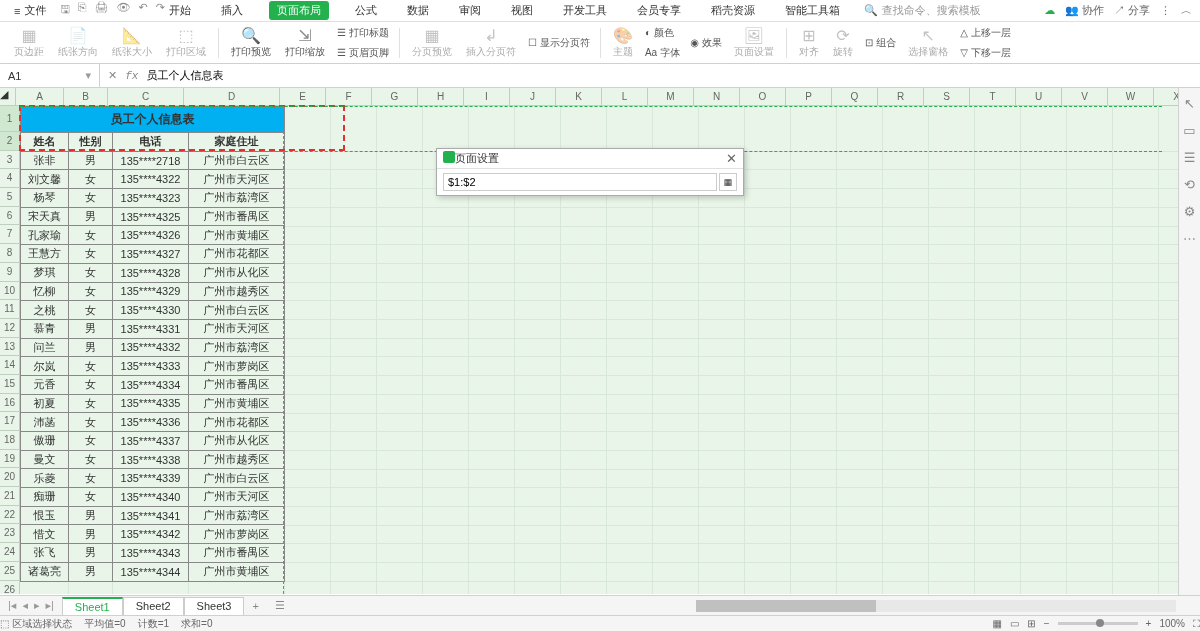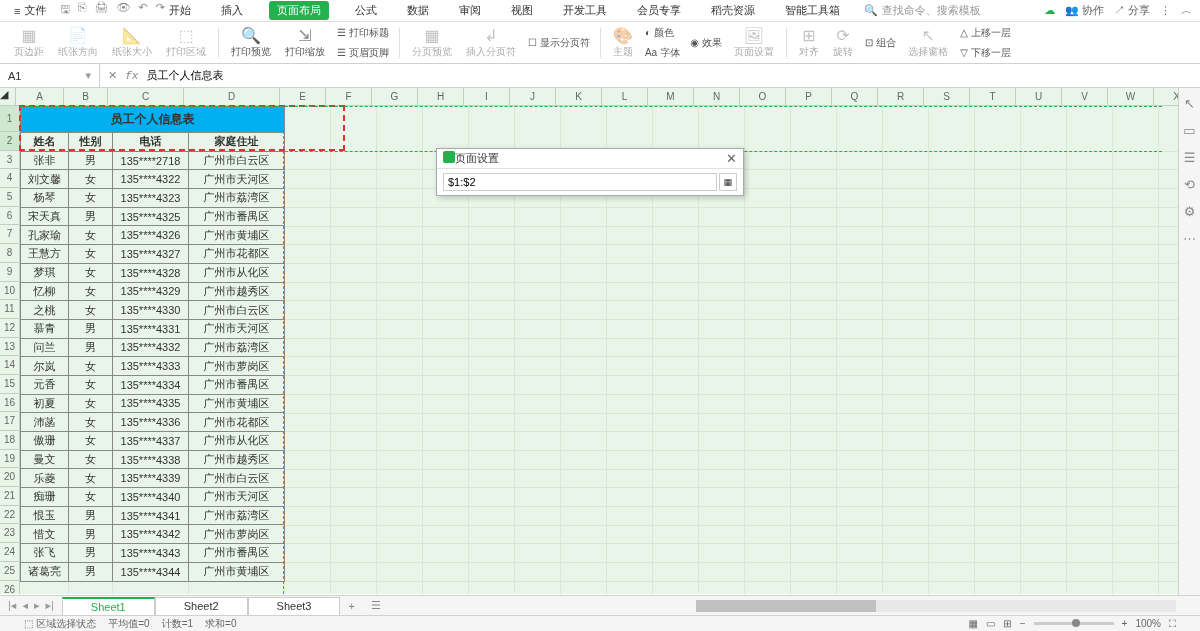--- a/index.html
+++ b/index.html
@@ -69,27 +69,27 @@
 .dialog-input { flex: 1; border: 1px solid #ccc; height: 18px; padding: 0 4px; font-size: 11px; }
 .dialog-btn { width: 18px; height: 18px; border: 1px solid #ccc; margin-left: 2px; display: flex; align-items: center; justify-content: center; font-size: 9px; cursor: pointer; }
 
 
 .right-sidebar { position: absolute; right: 0; top: 88px; width: 22px; height: 508px; background: #f5f5f5; border-left: 1px solid #d0d0d0; display: flex; flex-direction: column; align-items: center; gap: 12px; padding-top: 8px; }
 .right-sidebar span { color: #888; cursor: pointer; font-size: 13px; }
 
 
 .sheet-tabs { position: absolute; bottom: 16px; left: 0; right: 0; height: 20px; display: flex; align-items: center; border-top: 1px solid #d0d0d0; background: #f5f5f5; }
 .sheet-nav { display: flex; gap: 6px; padding: 0 8px; color: #999; }
-.sheet-tab { padding: 2px 28px; border: 1px solid #ccc; border-bottom: none; background: #fff; font-size: 11px; cursor: pointer; }
+.sheet-tab { padding: 2px 12px; border: 1px solid #ccc; border-bottom: none; background: #fff; font-size: 11px; cursor: pointer; }
 .sheet-tab.active { color: #22b14c; border-top: 2px solid #22b14c; }
 .hscroll { margin-left: auto; width: 480px; height: 12px; background: #e8e8e8; margin-right: 24px; position: relative; }
 .hscroll-thumb { position: absolute; left: 0; width: 180px; height: 100%; background: #c0c0c0; }
 
 
-.statusbar { position: absolute; bottom: 0; left: 0; right: 0; height: 16px; background: #f5f5f5; border-top: 1px solid #d0d0d0; display: flex; align-items: center; padding: 0 24px; font-size: 10px; color: #666; gap: 12px; }
+.statusbar { position: absolute; bottom: 0; left: 0; right: 0; height: 16px; background: #f5f5f5; border-top: 1px solid #d0d0d0; display: flex; align-items: center; padding: 0 0; font-size: 10px; color: #666; gap: 12px; }
 .statusbar .right { margin-left: auto; display: flex; align-items: center; gap: 8px; }
 .zoom-slider { width: 80px; height: 3px; background: #ccc; position: relative; }
 .zoom-slider::after { content: ''; position: absolute; left: 38px; top: -3px; width: 8px; height: 8px; background: #888; border-radius: 50%; }
 
 .close-x { cursor: pointer; font-size: 13px; color: #666; }
 </style>
 </head>
 <body>
 
 <div class="menubar">

